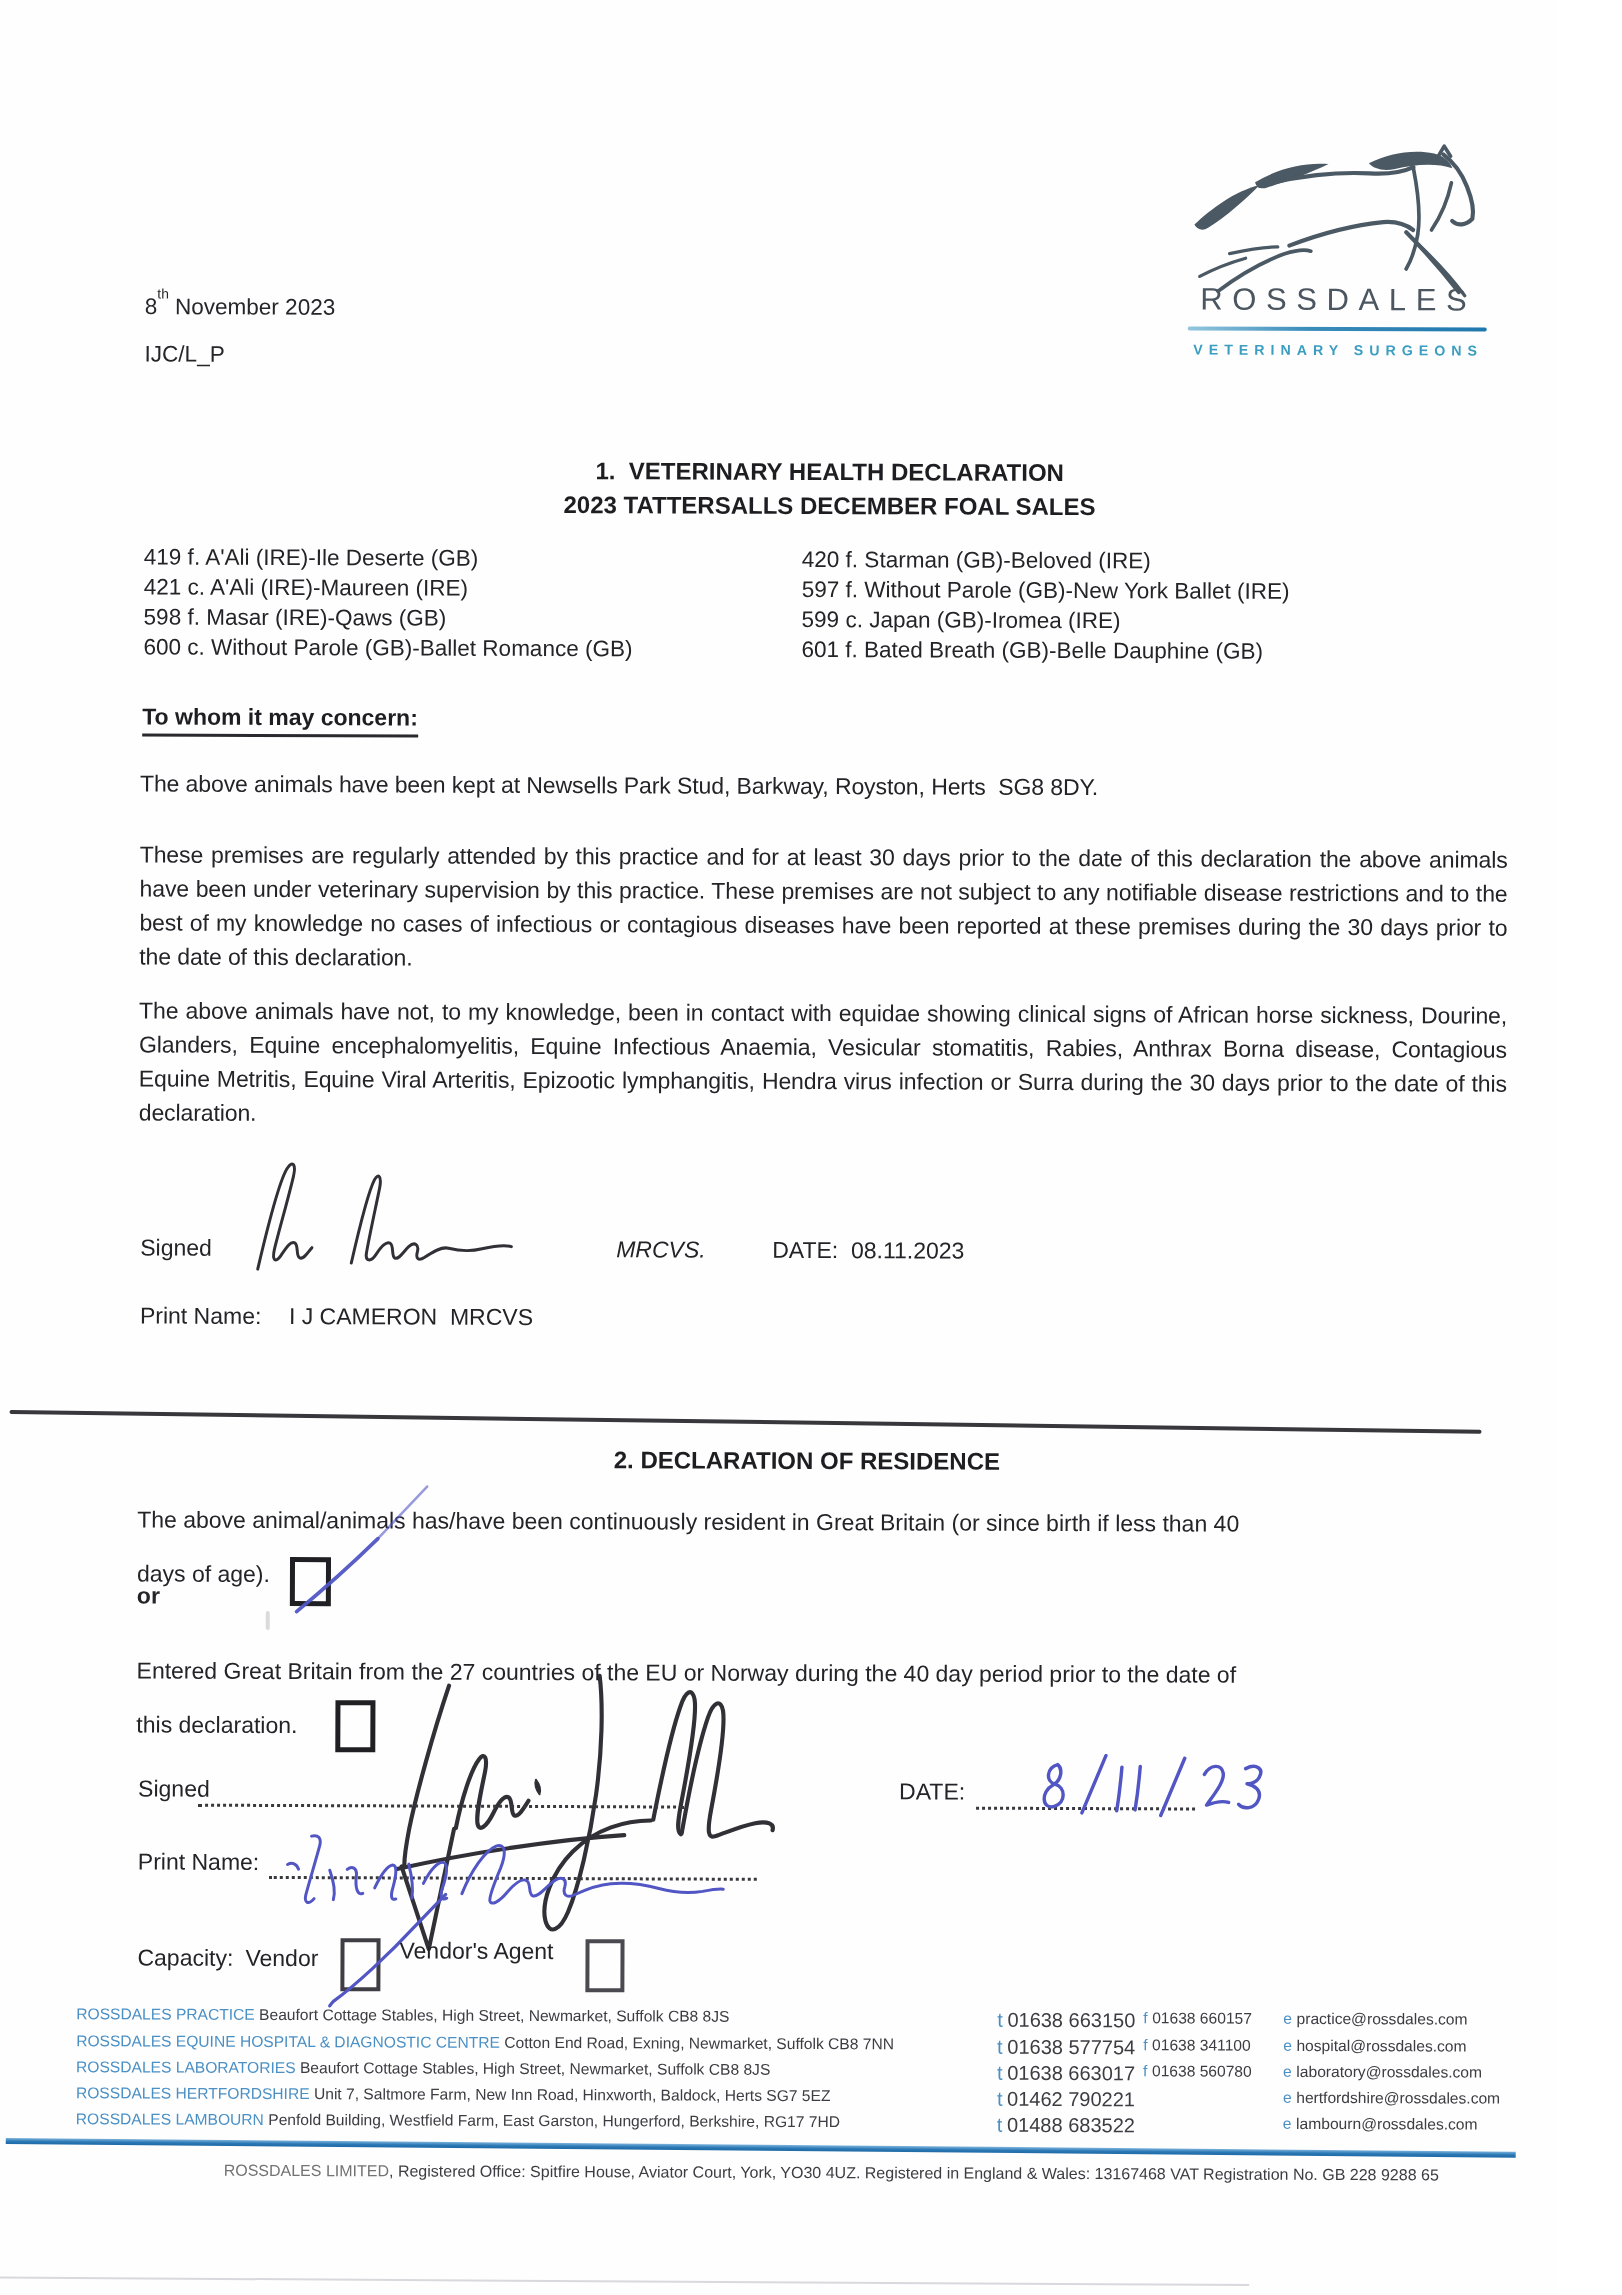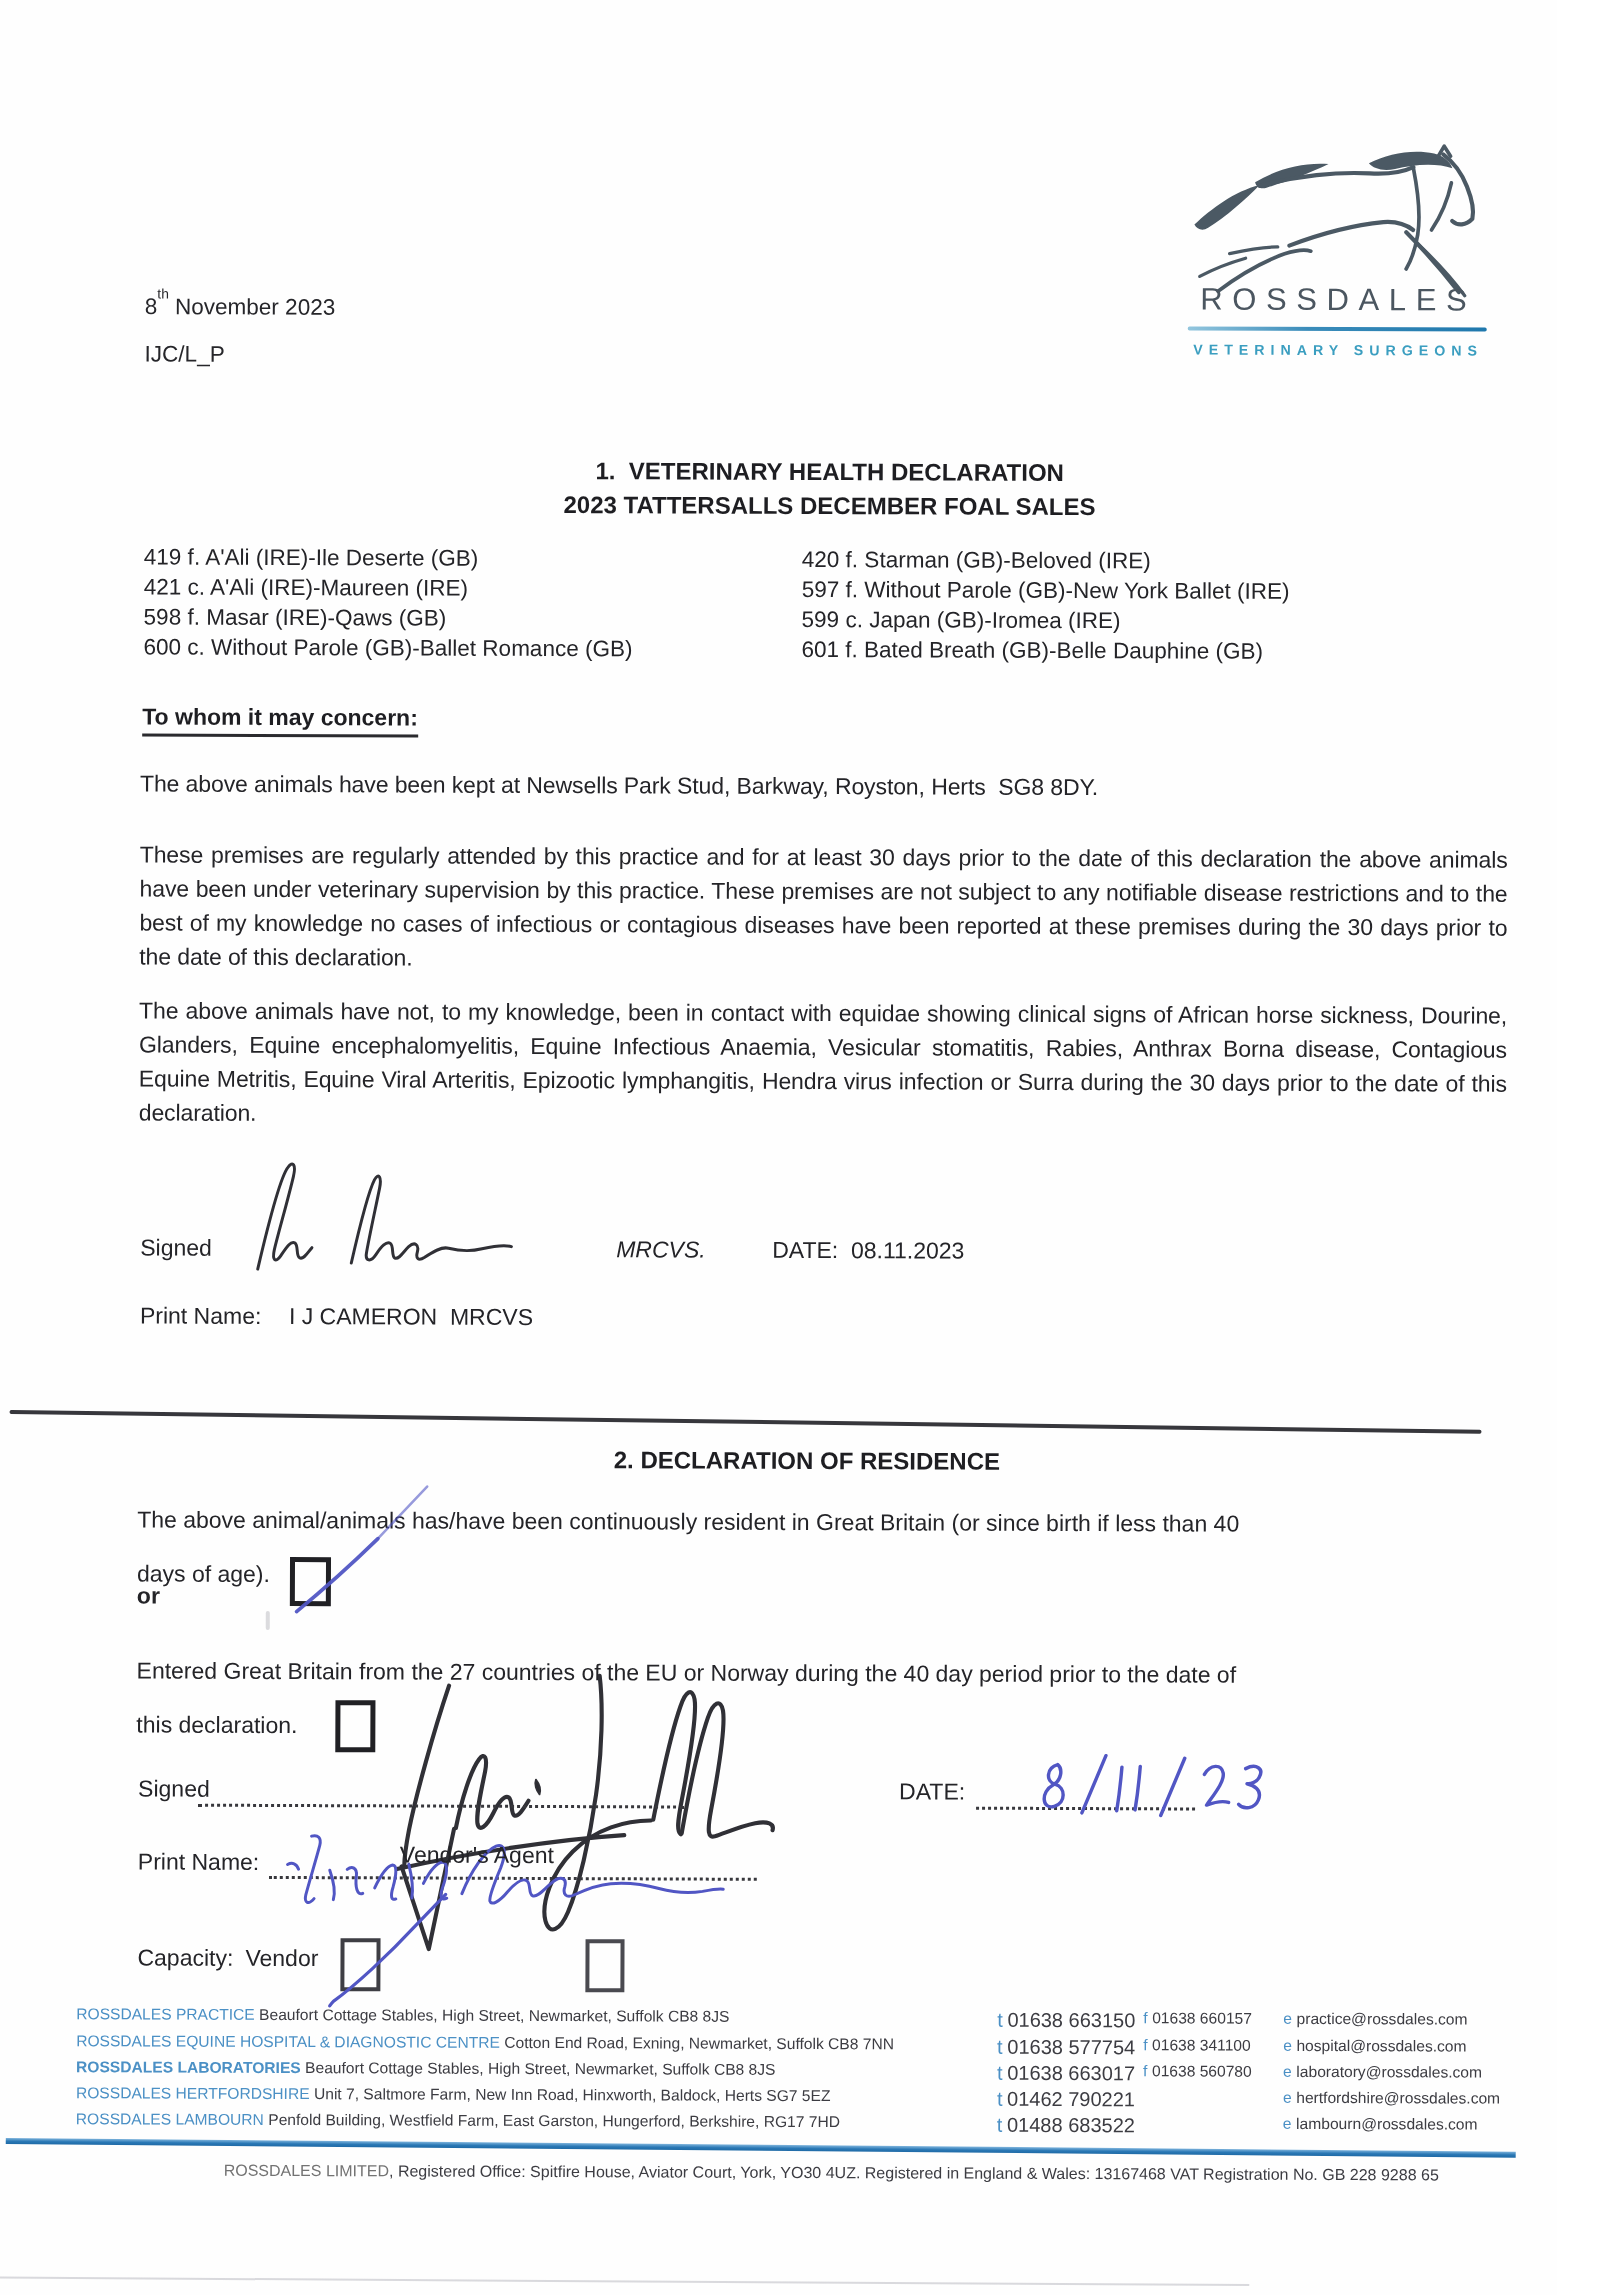--- a/index.html
+++ b/index.html
@@ -67,21 +67,21 @@
   .d-sign2{left:205px;top:1774px;width:486px;height:29px;}
   .d-date2{left:983px;top:1774px;width:219px;height:29px;}
   .d-print2{left:276px;top:1846px;width:488px;height:28.5px;}
 
   .sg2-label{left:145px;top:1775px;}
   .dt2-label{left:906px;top:1775px;}
   .pn2-label{left:145px;top:1848px;}
 
   .cap-label{left:145px;top:1944px;}
   .cap-vendor{left:253px;top:1944px;}
-  .cap-agent{left:407px;top:1840px;}
+  .cap-agent{left:407px;top:1936px;}
 
   .f-row{position:absolute;left:0;width:1623px;height:23px;}
   .fr0{top:2005px;}.fr1{top:2032px;}.fr2{top:2058px;}.fr3{top:2084px;}.fr4{top:2110px;}
   .f-name{position:absolute;left:84px;font-size:15.6px;color:#4b90c5;white-space:nowrap;}
   .f-addr{font-size:15.6px;color:#3c3c42;white-space:nowrap;}
   .f-tel{position:absolute;left:1005px;font-size:20px;color:#3c3c42;white-space:nowrap;}
   .f-fax{position:absolute;left:1151px;font-size:15.6px;color:#3c3c42;white-space:nowrap;}
   .f-em {position:absolute;left:1291px;font-size:15.6px;color:#3c3c42;white-space:nowrap;}
   .bluechar{color:#4b90c5;padding-right:4.6px;}
 
@@ -238,21 +238,21 @@
     <span class="f-fax"><span class="bluechar">f</span><span>01638 660157</span></span>
     <span class="f-em"><span class="bluechar">e</span><span>practice@rossdales.com</span></span>
   </div>
   <div class="f-row fr1">
     <span class="f-name"><b style="font-weight:400">ROSSDALES EQUINE HOSPITAL &amp; DIAGNOSTIC CENTRE</b> <span class="f-addr">Cotton End Road, Exning, Newmarket, Suffolk CB8 7NN</span></span>
     <span class="f-tel"><span class="bluechar">t</span><span>01638 577754</span></span>
     <span class="f-fax"><span class="bluechar">f</span><span>01638 341100</span></span>
     <span class="f-em"><span class="bluechar">e</span><span>hospital@rossdales.com</span></span>
   </div>
   <div class="f-row fr2">
-    <span class="f-name"><b style="font-weight:700">ROSSDALES LABORATORIES</b> <span class="f-addr">Beaufort Cottage Stables, High Street, Newmarket, Suffolk CB8 8JS</span></span>
+    <span class="f-name"><b style="font-weight:400">ROSSDALES LABORATORIES</b> <span class="f-addr">Beaufort Cottage Stables, High Street, Newmarket, Suffolk CB8 8JS</span></span>
     <span class="f-tel"><span class="bluechar">t</span><span>01638 663017</span></span>
     <span class="f-fax"><span class="bluechar">f</span><span>01638 560780</span></span>
     <span class="f-em"><span class="bluechar">e</span><span>laboratory@rossdales.com</span></span>
   </div>
   <div class="f-row fr3">
     <span class="f-name"><b style="font-weight:400">ROSSDALES HERTFORDSHIRE</b> <span class="f-addr">Unit 7, Saltmore Farm, New Inn Road, Hinxworth, Baldock, Herts SG7 5EZ</span></span>
     <span class="f-tel"><span class="bluechar">t</span><span>01462 790221</span></span>
 
     <span class="f-em"><span class="bluechar">e</span><span>hertfordshire@rossdales.com</span></span>
   </div>

